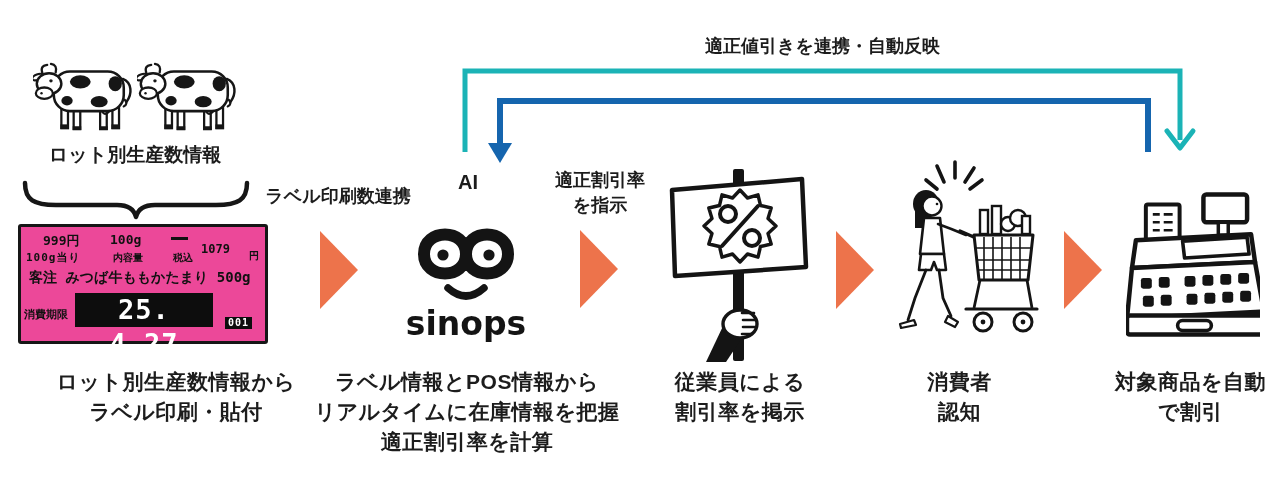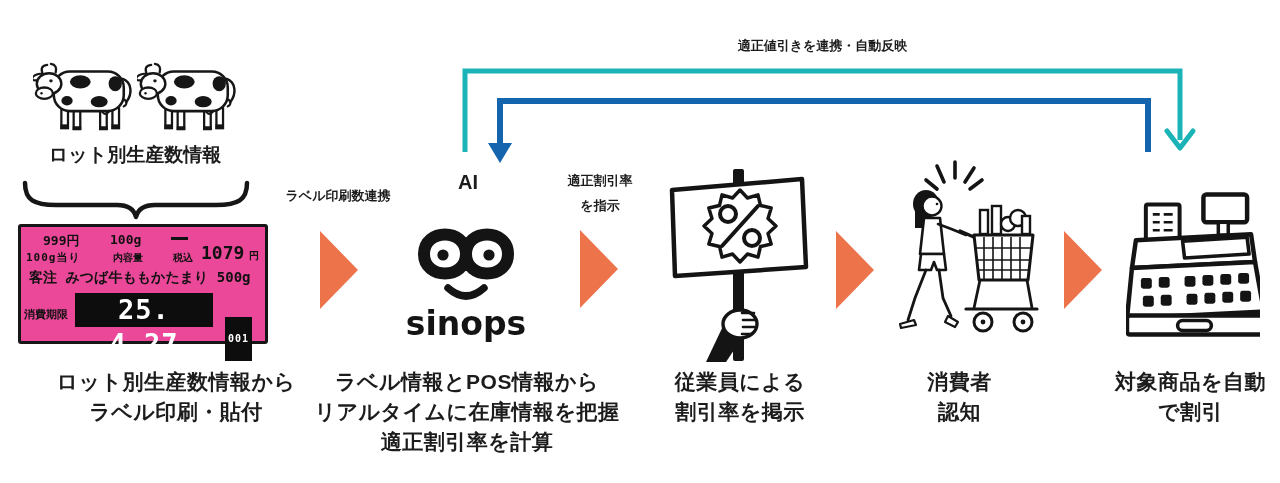--- a/index.html
+++ b/index.html
@@ -1,27 +1,27 @@
 <!DOCTYPE html>
 <html lang="ja"><head>
 <meta charset="utf-8">
 <style>
   html,body{margin:0;padding:0;background:#fff;}
   body{font-family:"Liberation Sans",sans-serif;color:#1b1b1b;}
   .stage{position:relative;width:1280px;height:483px;background:#fff;overflow:hidden;}
   .abs{position:absolute;}
   .caption{position:absolute;text-align:center;font-weight:700;font-size:21px;line-height:30px;color:#1c1c1c;letter-spacing:.5px;}
-  .smalllabel{position:absolute;text-align:center;font-weight:700;font-size:13px;line-height:24px;color:#1c1c1c;}
+  .smalllabel{position:absolute;text-align:center;font-weight:700;font-size:18px;line-height:24px;color:#1c1c1c;}
   .arrow-right{position:absolute;width:0;height:0;border-top:39px solid transparent;border-bottom:39px solid transparent;border-left:38px solid #ED734B;}
   
   .pricelabel{position:absolute;left:18px;top:224px;width:244px;height:114px;border:3px solid #161616;border-radius:3px;background:#ec4899;font-family:"DejaVu Sans Mono",monospace;font-weight:700;color:#111;}
   .pl{position:absolute;white-space:nowrap;}
   .pl-dash{position:absolute;left:150px;top:10px;width:17px;height:3px;background:#111;}
   .pl-datebox{position:absolute;left:54px;top:66px;width:138px;height:34px;background:#0d0d0d;color:#fff;text-align:center;font-size:27px;line-height:34px;letter-spacing:1px;}
-  .pl-chip{position:absolute;left:204px;top:90px;background:#0d0d0d;color:#fff;font-size:10px;line-height:12px;padding:16px 3px;letter-spacing:1px;}
+  .pl-chip{position:absolute;left:204px;top:90px;background:#0d0d0d;color:#fff;font-size:10px;line-height:12px;padding:0 3px;letter-spacing:1px;}
   .connector{position:absolute;left:0;top:0;pointer-events:none;}
   svg{display:block;}
 </style>
 </head>
 <body>
 
 <div class="stage">
 
   <svg width="0" height="0" style="position:absolute" aria-hidden="true">
     <defs>
@@ -76,21 +76,21 @@
     <path d="M3 3 C3 20 12 25 34 25 L95 25 C106 25 112 29 114 37 C116 29 122 25 133 25 L194 25 C216 25 225 20 225 3" fill="none" stroke="#161616" stroke-width="4.5" stroke-linecap="round" stroke-linejoin="round"></path>
   </svg>
 
   <div class="pricelabel">
     <span class="pl" style="left:22px;top:5px;font-size:13px;">999円</span>
     <span class="pl" style="left:89px;top:5px;font-size:13px;">100g</span>
     <span class="pl-dash"></span>
     <span class="pl" style="left:5px;top:23px;font-size:11px;letter-spacing:1px;">100g当り</span>
     <span class="pl" style="left:92px;top:24px;font-size:10px;">内容量</span>
     <span class="pl" style="left:152px;top:24px;font-size:10px;">税込</span>
-    <span class="pl" style="left:180px;top:15px;font-size:18px;">1079</span>
+    <span class="pl" style="left:180px;top:15px;font-size:12px;">1079</span>
     <span class="pl" style="left:228px;top:22px;font-size:10px;">円</span>
     <span class="pl" style="left:8px;top:42px;font-size:14px;">客注 みつば牛ももかたまり 500g</span>
     <span class="pl" style="left:3px;top:80px;font-size:11px;">消費期限</span>
     <span class="pl-datebox">25. 4.27</span>
     <span class="pl-chip">001</span>
   </div>
 
   <div class="caption" style="left:0px;top:367px;width:264px;padding-left:44px;">
     <div>ロット別生産数情報から</div>
     <div>ラベル印刷・貼付</div>

